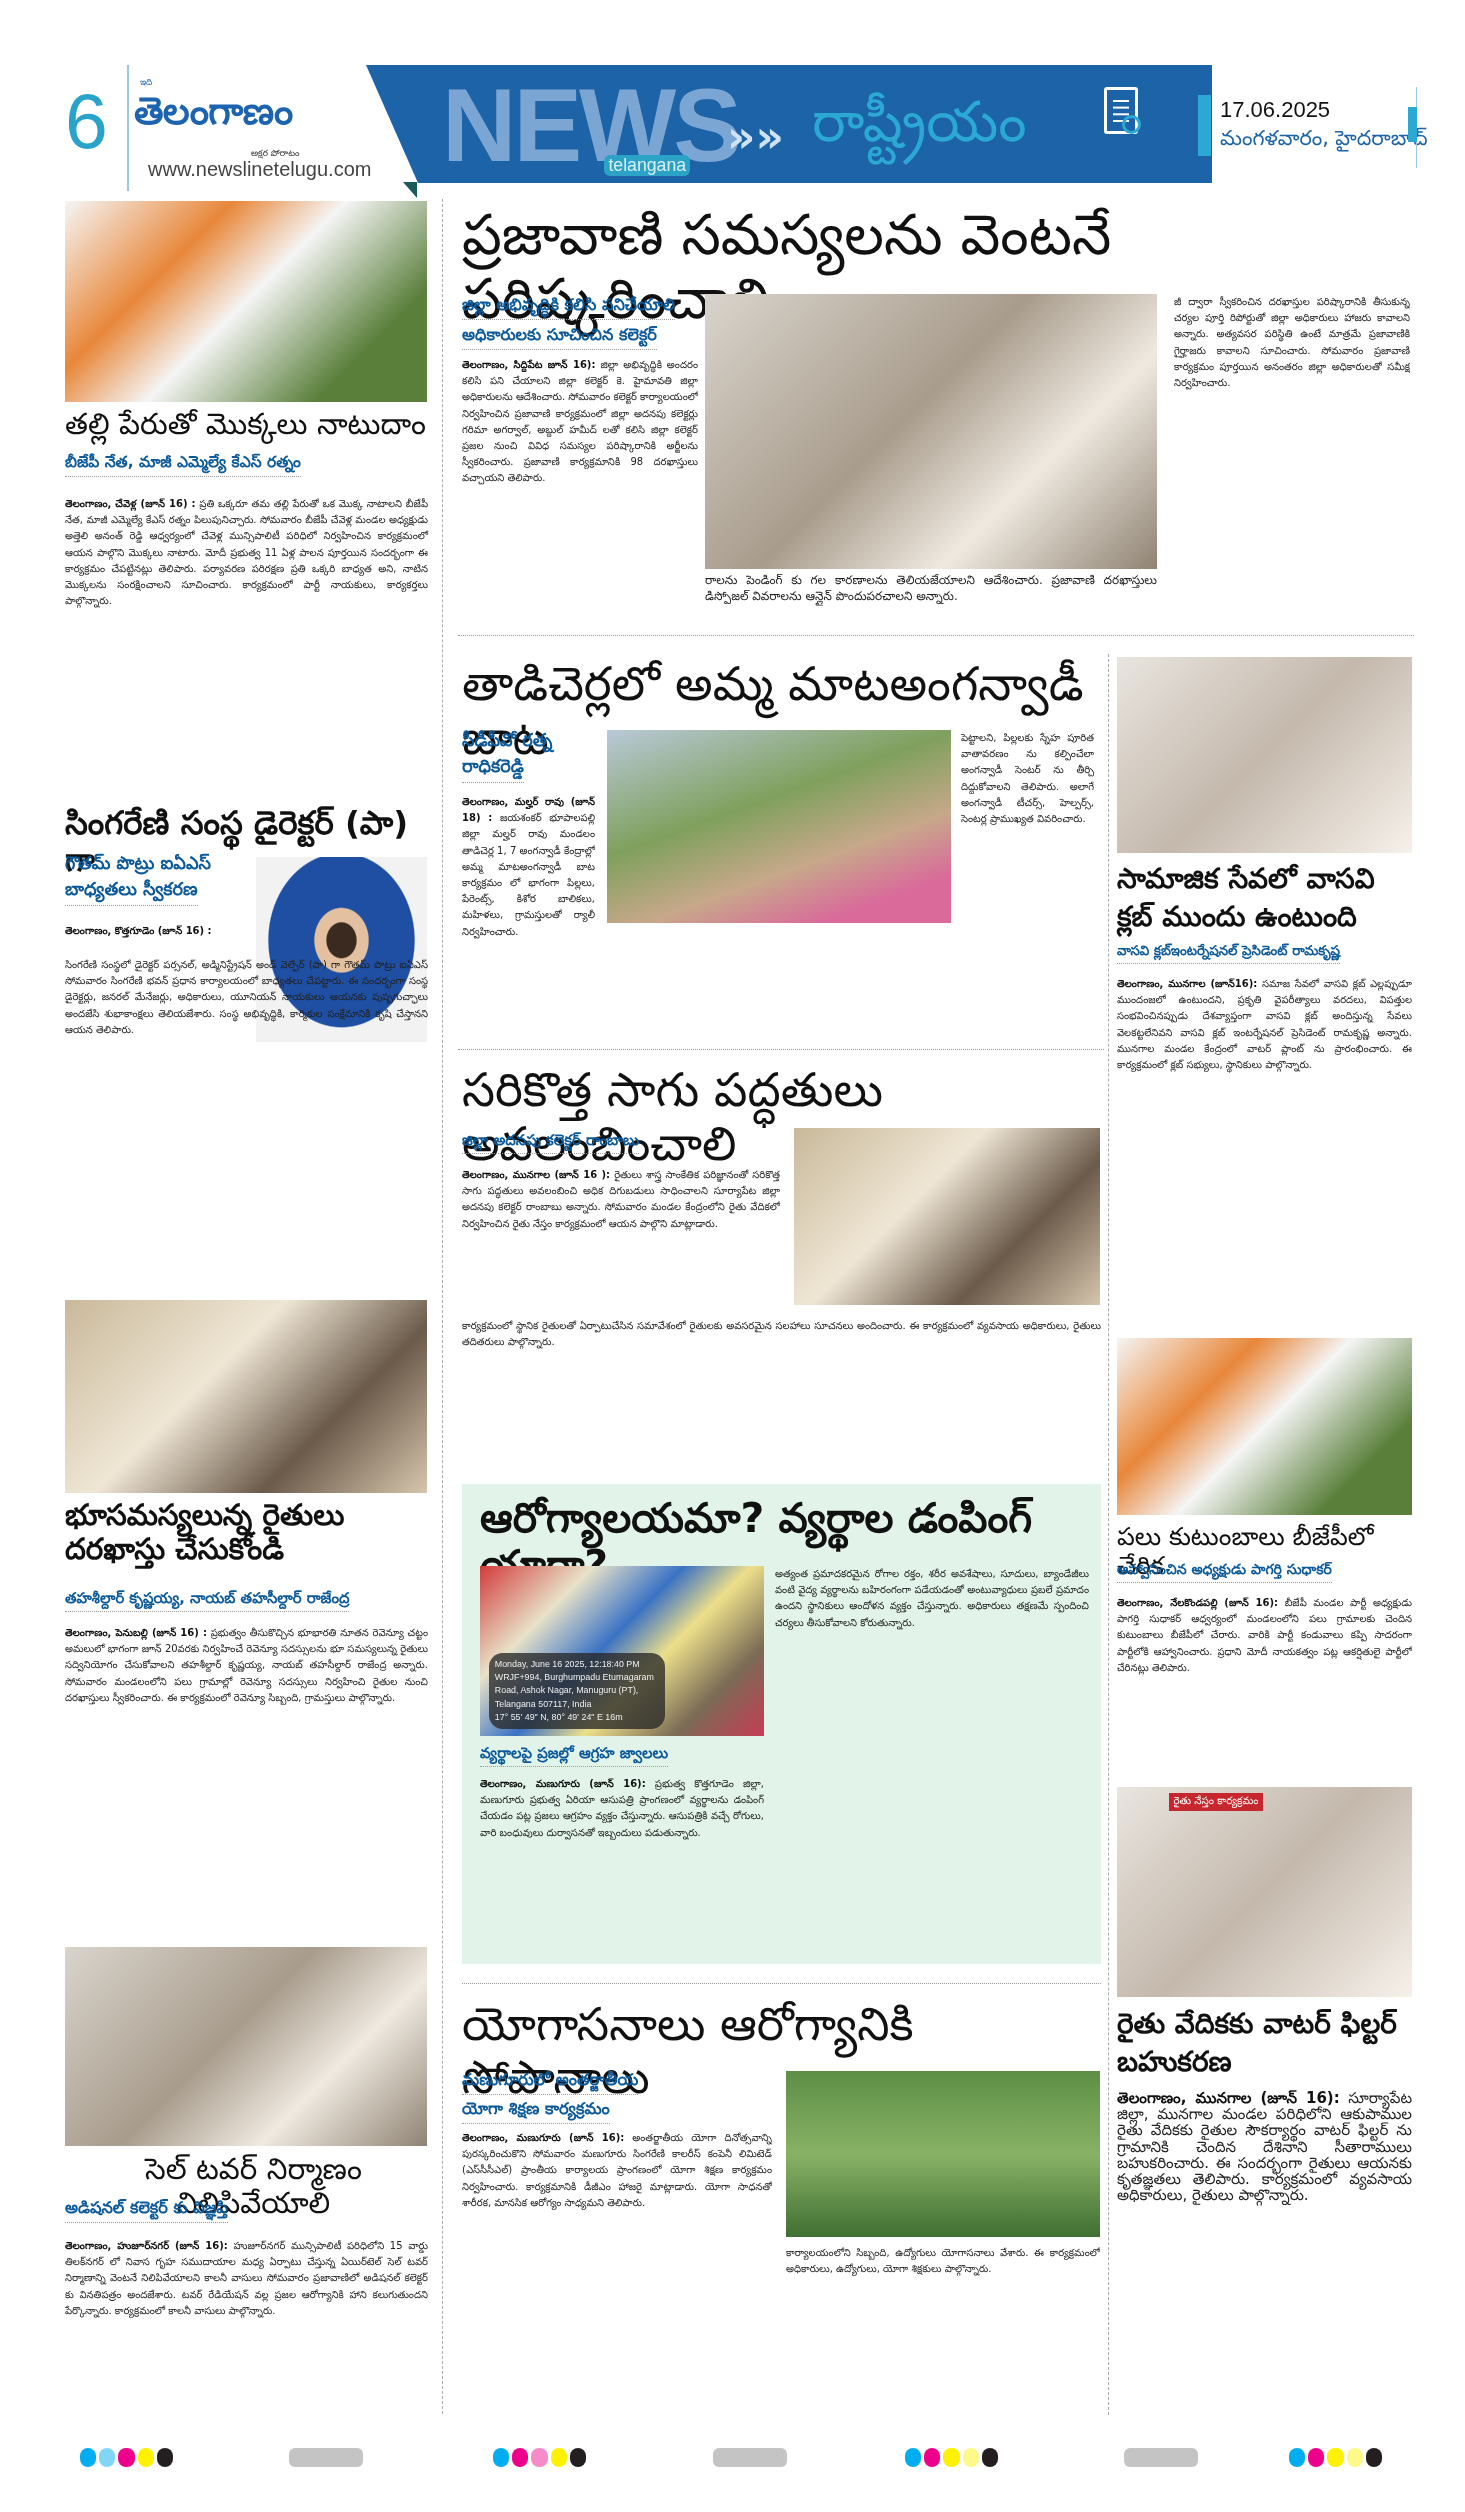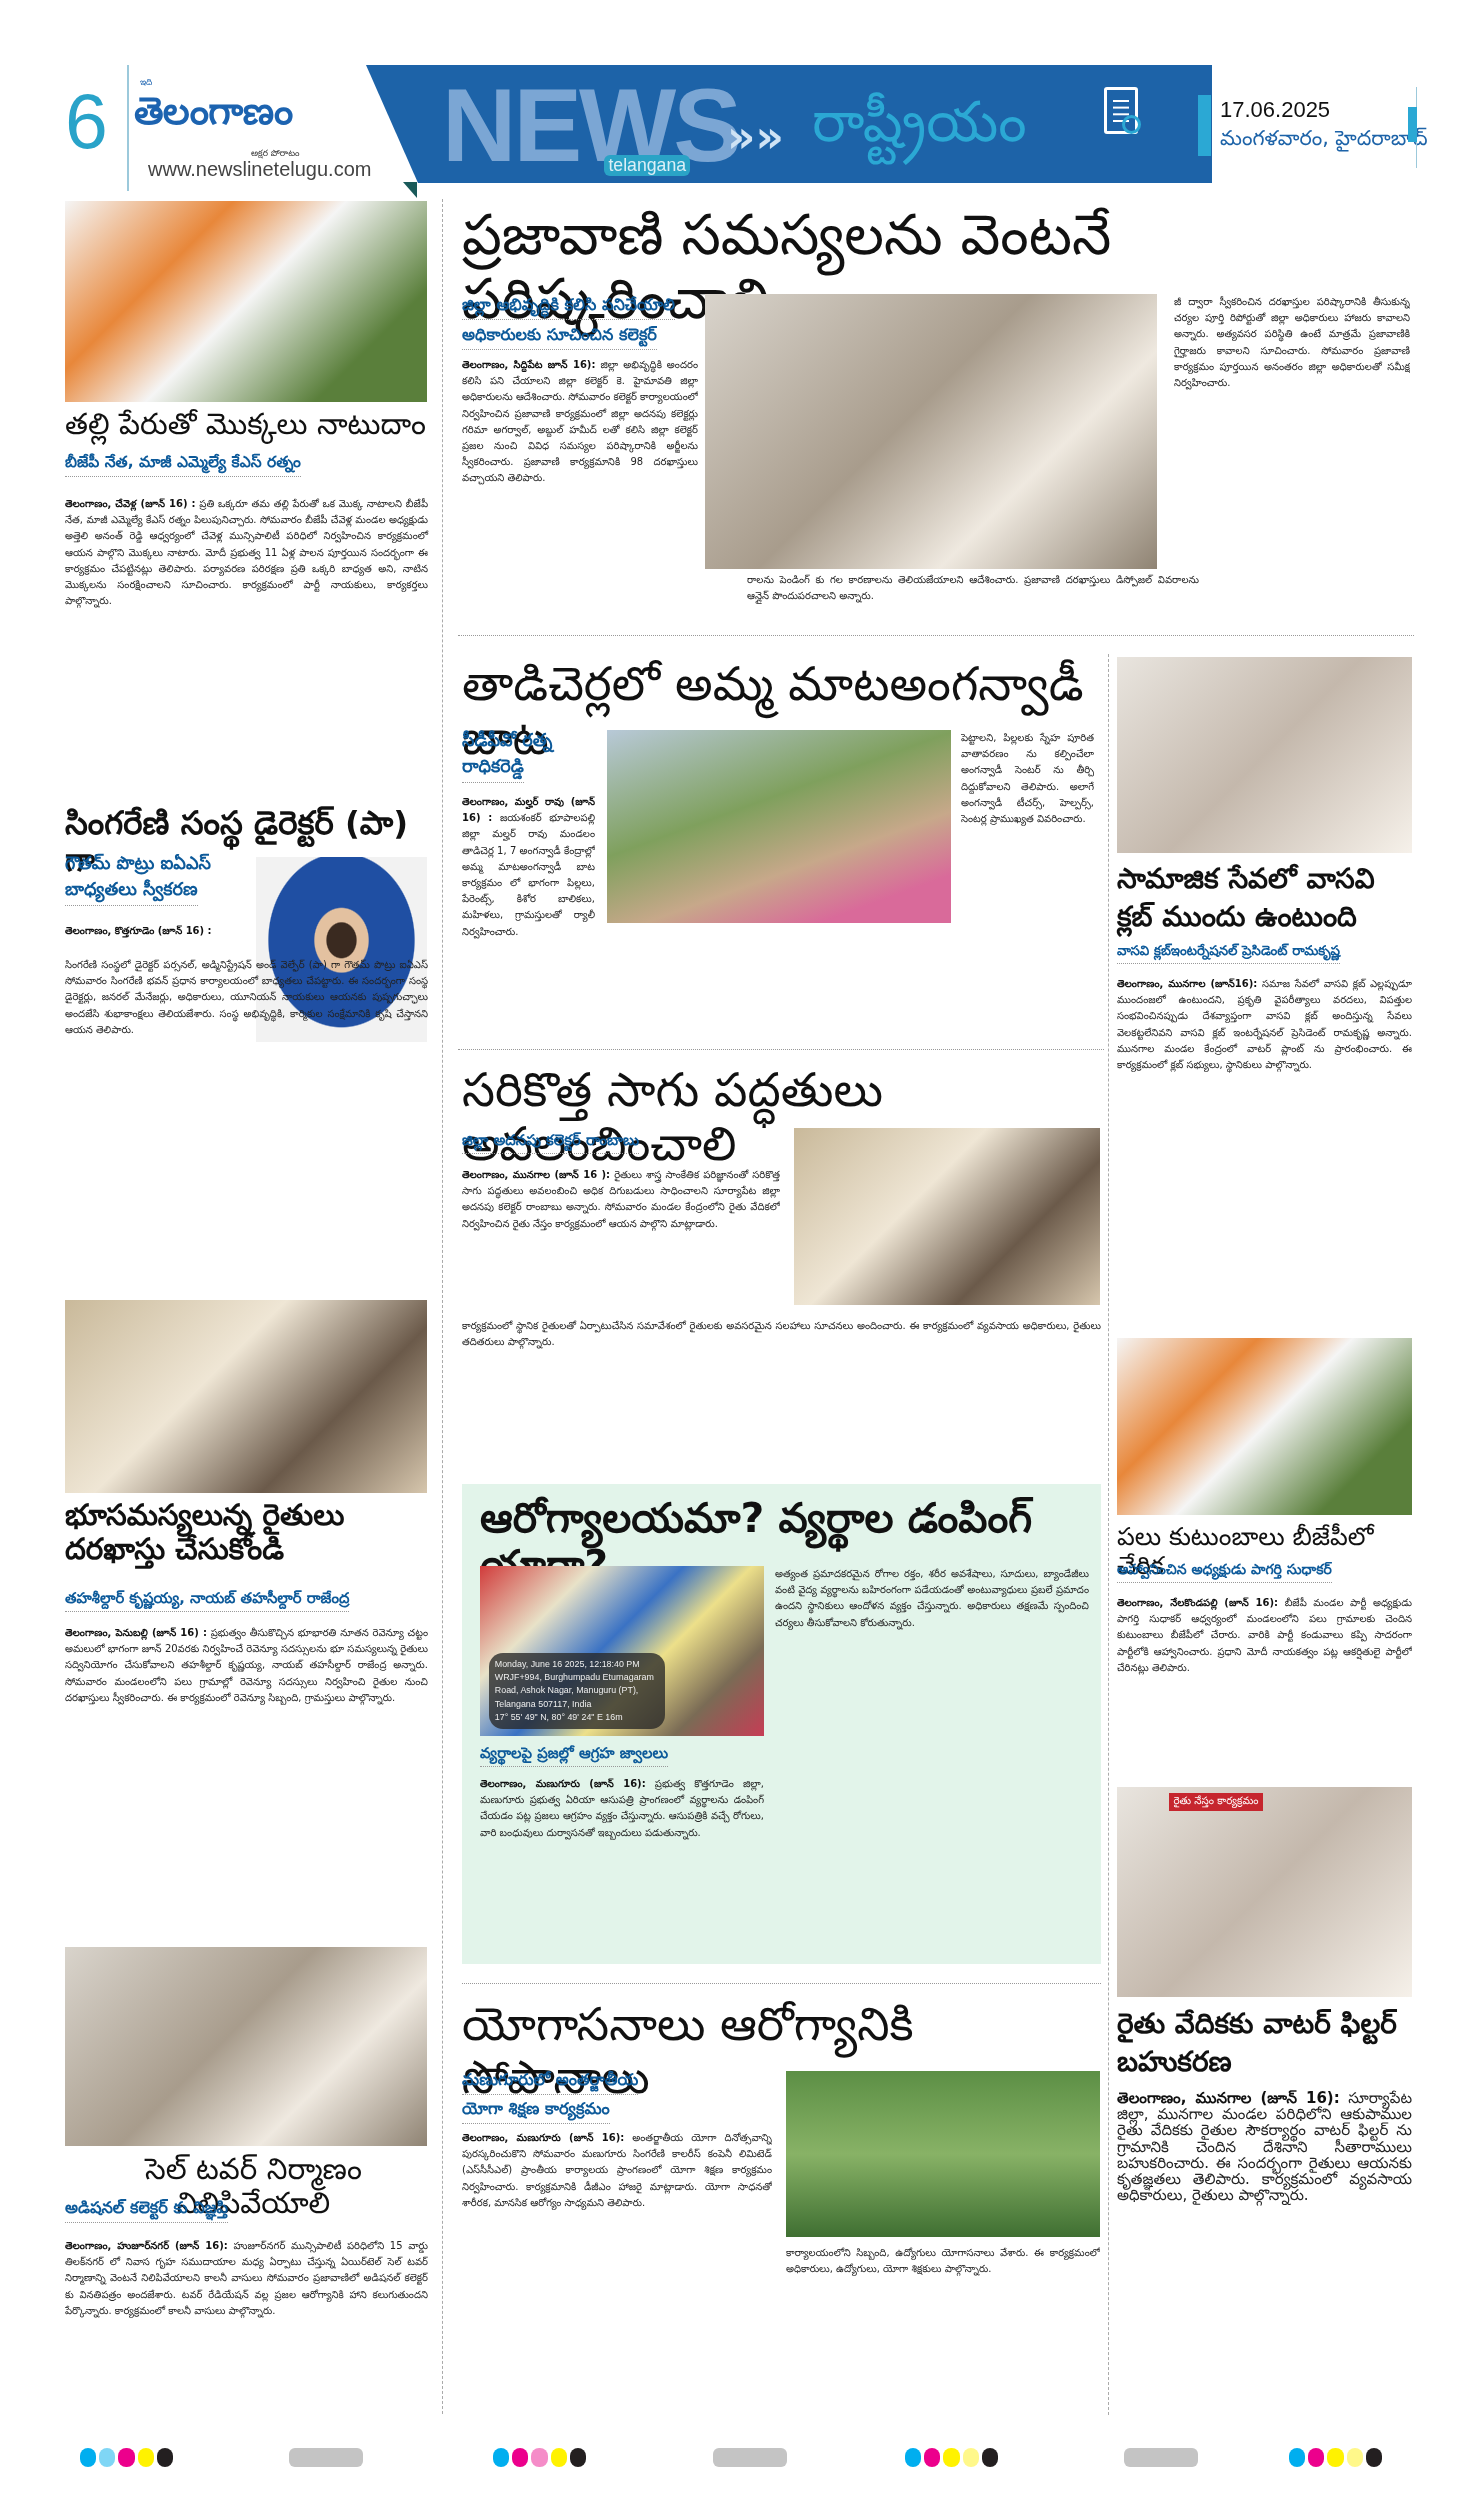--- a/index.html
+++ b/index.html
@@ -124,33 +124,33 @@
   <div class="abs headline" style="left:462px;top:203px;width:953px;font-size:56px;font-weight:normal;">ప్రజావాణి సమస్యలను వెంటనే పరిష్కరించాలి</div>
   <div class="abs" style="left:462px;top:294px;width:236px;">
     <span class="subhead" style="font-size:16.2px;">జిల్లా అభివృద్ధికి కలిసి పనిచేయాలి</span><br>
     <span class="subhead" style="font-size:16.2px;margin-top:4.4px;">అధికారులకు సూచించిన కలెక్టర్</span>
   </div>
   <div class="abs body" style="left:462px;top:357px;width:236px;font-size:10px;line-height:16.2px;height:207px;overflow:hidden;">
     <b>తెలంగాణం, సిద్దిపేట జూన్ 16):</b>
     <span>జిల్లా అభివృద్ధికి అందరం కలిసి పని చేయాలని జిల్లా కలెక్టర్ కె. హైమావతి జిల్లా అధికారులను ఆదేశించారు. సోమవారం కలెక్టర్ కార్యాలయంలో నిర్వహించిన ప్రజావాణి కార్యక్రమంలో జిల్లా అదనపు కలెక్టర్లు గరిమా అగర్వాల్, అబ్దుల్ హమీద్ లతో కలిసి జిల్లా కలెక్టర్ ప్రజల నుంచి వివిధ సమస్యల పరిష్కారానికి అర్జీలను స్వీకరించారు. ప్రజావాణి కార్యక్రమానికి 98 దరఖాస్తులు వచ్చాయని తెలిపారు.</span>
   </div>
   <div class="abs photo office" style="left:705px;top:294px;width:452px;height:275px;"></div>
-  <div class="abs body" style="left:747px;top:572px;width:452px;font-size:10px;line-height:16.2px;height:52px;overflow:hidden;">రాలను పెండింగ్ కు గల కారణాలను తెలియజేయాలని ఆదేశించారు. ప్రజావాణి దరఖాస్తులు డిస్పోజల్ వివరాలను ఆన్లైన్ పొందుపరచాలని అన్నారు.</div>
+  <div class="abs body" style="left:705px;top:572px;width:452px;font-size:12px;line-height:16.2px;height:52px;overflow:hidden;">రాలను పెండింగ్ కు గల కారణాలను తెలియజేయాలని ఆదేశించారు. ప్రజావాణి దరఖాస్తులు డిస్పోజల్ వివరాలను ఆన్లైన్ పొందుపరచాలని అన్నారు.</div>
   <div class="abs body" style="left:1174px;top:294px;width:236px;font-size:10px;line-height:16.2px;height:332px;overflow:hidden;">జీ ద్వారా స్వీకరించిన దరఖాస్తుల పరిష్కారానికి తీసుకున్న చర్యల పూర్తి రిపోర్టుతో జిల్లా అధికారులు హాజరు కావాలని అన్నారు. అత్యవసర పరిస్థితి ఉంటే మాత్రమే ప్రజావాణికి గైర్హాజరు కావాలని సూచించారు. సోమవారం ప్రజావాణి కార్యక్రమం పూర్తయిన అనంతరం జిల్లా అధికారులతో సమీక్ష నిర్వహించారు.</div>
   <div class="abs hr-dotted" style="left:458px;top:635px;width:956px;"></div>
 </article>
 
 <article>
   <div class="abs headline" style="left:462px;top:657px;width:650px;font-size:47px;font-weight:normal;">తాడిచెర్లలో అమ్మ మాటఅంగన్వాడీ బాట</div>
   <div class="abs" style="left:462px;top:730px;width:133px;">
     <div style="font-size:17.7px;color:#0d5a9a;font-weight:bold;">సీడీపీవో రత్న</div>
     <span class="subhead" style="font-size:17.7px;">రాధికరెడ్డి</span>
   </div>
   <div class="abs body" style="left:462px;top:794px;width:133px;font-size:10px;line-height:16.2px;height:148px;overflow:hidden;">
-    <b>తెలంగాణం, మల్హర్ రావు (జూన్ 16) :</b>
+    <b>తెలంగాణం, మల్హర్ రావు (జూన్ 18) :</b>
     <span>జయశంకర్ భూపాలపల్లి జిల్లా మల్హర్ రావు మండలం తాడిచెర్ల 1, 7 అంగన్వాడీ కేంద్రాల్లో అమ్మ మాటఅంగన్వాడీ బాట కార్యక్రమం లో భాగంగా పిల్లలు, పేరెంట్స్, కిశోర బాలికలు, మహిళలు, గ్రామస్తులతో ర్యాలీ నిర్వహించారు.</span>
   </div>
   <div class="abs photo outdoor" style="left:607px;top:730px;width:344px;height:193px;"></div>
   <div class="abs body" style="left:961px;top:730px;width:133px;font-size:10px;line-height:16.2px;height:222px;overflow:hidden;">పెట్టాలని, పిల్లలకు స్నేహ పూరిత వాతావరణం ను కల్పించేలా అంగన్వాడీ సెంటర్ ను తీర్చి దిద్దుకోవాలని తెలిపారు. అలాగే అంగన్వాడీ టీచర్స్, హెల్పర్స్, సెంటర్ల ప్రాముఖ్యత వివరించారు.</div>
   <div class="abs hr-dotted" style="left:458px;top:1049px;width:646px;"></div>
 </article>
 
 <article>
   <div class="abs photo water" style="left:1117px;top:657px;width:295px;height:196px;"></div>
   <div class="abs headline" style="left:1117px;top:860px;width:295px;font-size:28px;line-height:1.35;">సామాజిక సేవలో వాసవి క్లబ్ ముందు ఉంటుంది</div>

